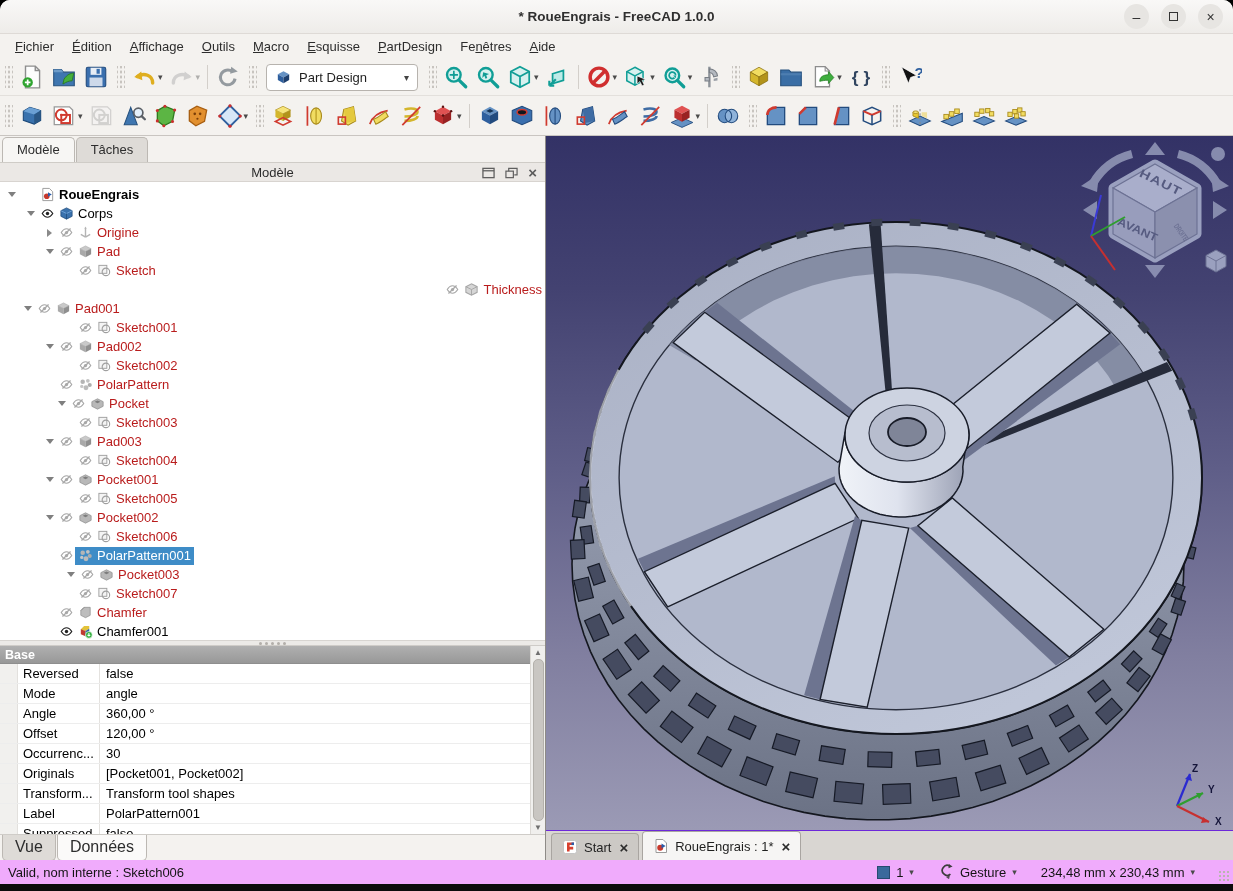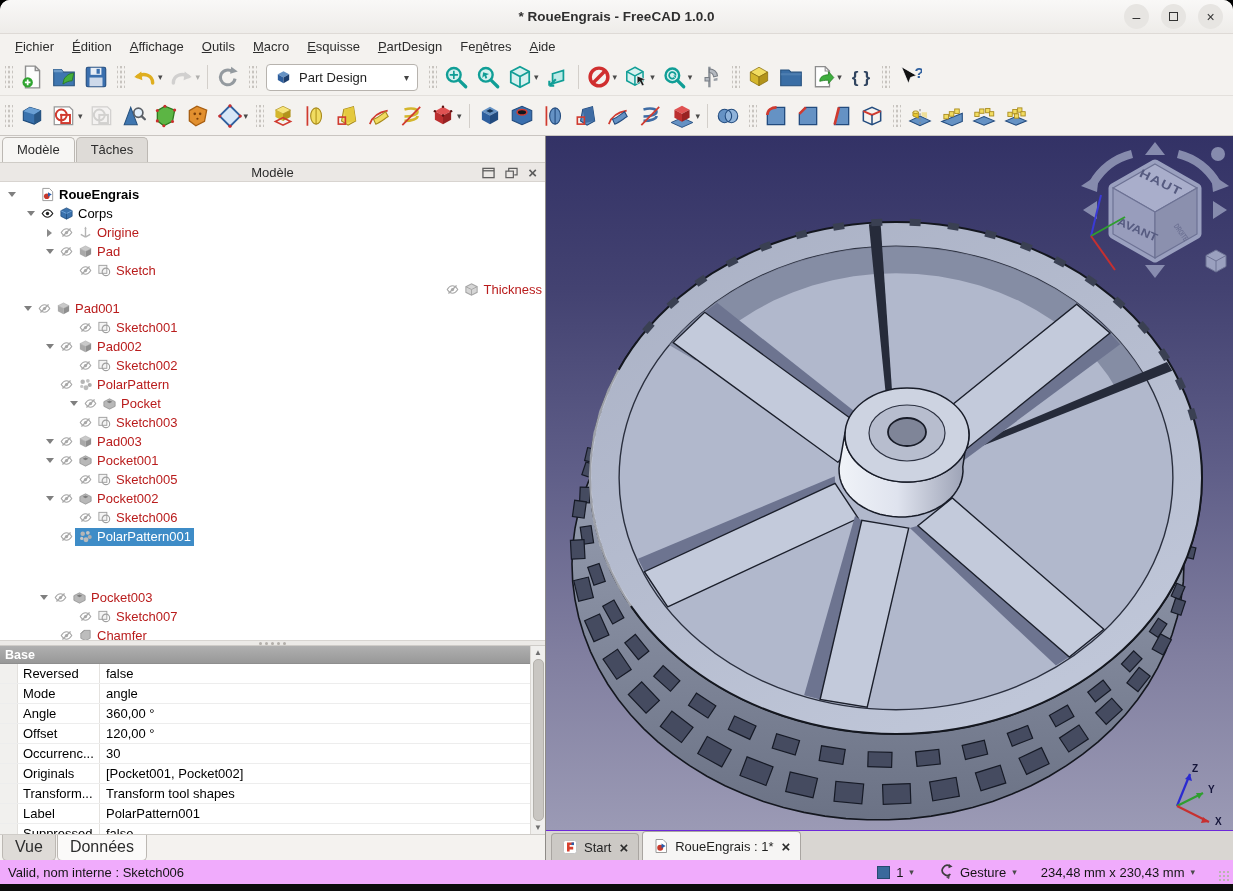--- a/index.html
+++ b/index.html
@@ -755,21 +755,21 @@
               <svg viewBox="0 0 16 16" width="15" height="15">
                 <circle cx="5" cy="5" r="2.4" fill="#b5b5b5"></circle>
                 <circle cx="10.5" cy="4" r="2" fill="#c2c2c2"></circle>
                 <circle cx="12.5" cy="8.5" r="2.2" fill="#adadad"></circle>
                 <circle cx="8.5" cy="11.5" r="2.6" fill="#bcbcbc"></circle>
                 <circle cx="4" cy="10" r="1.8" fill="#c6c6c6"></circle>
               </svg>
               <span class="tlabel gray">PolarPattern</span>
             </span>
           </div>
-          <div class="tree-row" style="padding-left: 66px;">
+          <div class="tree-row" style="padding-left: 42px; margin-left: 12px;">
             <span class="exp">
               <span class="tri-open"></span>
             </span>
             <span class="eye">
               <svg viewBox="0 0 16 16" width="13" height="13">
                 <path d="M1.5 8c2-3.2 4.3-4.6 6.5-4.6S12.5 4.8 14.5 8c-2 3.2-4.3 4.6-6.5 4.6S3.5 11.2 1.5 8Z" fill="none" stroke="#a8a8a8" stroke-width="1.3"></path>
                 <circle cx="8" cy="8" r="2" fill="#a8a8a8"></circle>
                 <path d="M3 13 13 3" stroke="#a8a8a8" stroke-width="1.6"></path>
               </svg>
             </span>
@@ -809,20 +809,37 @@
                 <path d="M3 13 13 3" stroke="#a8a8a8" stroke-width="1.6"></path>
               </svg>
             </span>
             <span class="hl">
               <svg viewBox="0 0 16 16" width="15" height="15">
                 <path d="M8 2l6 3-6 3-6-3Z" fill="#c9c9c9" stroke="#9b9b9b" stroke-width=".5"></path>
                 <path d="M2 5v6l6 3V8Z" fill="#a9a9a9"></path>
                 <path d="M14 5v6l-6 3V8Z" fill="#8f8f8f"></path>
               </svg>
               <span class="tlabel gray">Pad003</span>
+            </span>
+          </div>
+          <div class="tree-row" style="padding-left: 61px;">
+            <span class="exp"></span>
+            <span class="eye">
+              <svg viewBox="0 0 16 16" width="13" height="13">
+                <path d="M1.5 8c2-3.2 4.3-4.6 6.5-4.6S12.5 4.8 14.5 8c-2 3.2-4.3 4.6-6.5 4.6S3.5 11.2 1.5 8Z" fill="none" stroke="#a8a8a8" stroke-width="1.3"></path>
+                <circle cx="8" cy="8" r="2" fill="#a8a8a8"></circle>
+                <path d="M3 13 13 3" stroke="#a8a8a8" stroke-width="1.6"></path>
+              </svg>
+            </span>
+            <span class="hl">
+              <svg viewBox="0 0 16 16" width="15" height="15">
+                <rect x="2" y="2.5" width="8.5" height="8.5" fill="#f4f4f4" stroke="#9f9f9f"></rect>
+                <circle cx="9.5" cy="9.5" r="4" fill="none" stroke="#9f9f9f" stroke-width="1.2"></circle>
+              </svg>
+              <span class="tlabel gray">Sketch004</span>
             </span>
           </div>
           <div class="tree-row" style="padding-left: 42px;">
             <span class="exp">
               <span class="tri-open"></span>
             </span>
             <span class="eye">
               <svg viewBox="0 0 16 16" width="13" height="13">
                 <path d="M1.5 8c2-3.2 4.3-4.6 6.5-4.6S12.5 4.8 14.5 8c-2 3.2-4.3 4.6-6.5 4.6S3.5 11.2 1.5 8Z" fill="none" stroke="#a8a8a8" stroke-width="1.3"></path>
                 <circle cx="8" cy="8" r="2" fill="#a8a8a8"></circle>
@@ -903,21 +920,21 @@
               <svg viewBox="0 0 16 16" width="15" height="15">
                 <circle cx="5" cy="5" r="2.4" fill="#b5b5b5"></circle>
                 <circle cx="10.5" cy="4" r="2" fill="#c2c2c2"></circle>
                 <circle cx="12.5" cy="8.5" r="2.2" fill="#adadad"></circle>
                 <circle cx="8.5" cy="11.5" r="2.6" fill="#bcbcbc"></circle>
                 <circle cx="4" cy="10" r="1.8" fill="#c6c6c6"></circle>
               </svg>
               <span class="tlabel selected">PolarPattern001</span>
             </span>
           </div>
-          <div class="tree-row" style="padding-left: 36px; margin-top: 42px;">
+          <div class="tree-row" style="padding-left: 63px;">
             <span class="exp">
               <span class="tri-open"></span>
             </span>
             <span class="eye">
               <svg viewBox="0 0 16 16" width="13" height="13">
                 <path d="M1.5 8c2-3.2 4.3-4.6 6.5-4.6S12.5 4.8 14.5 8c-2 3.2-4.3 4.6-6.5 4.6S3.5 11.2 1.5 8Z" fill="none" stroke="#a8a8a8" stroke-width="1.3"></path>
                 <circle cx="8" cy="8" r="2" fill="#a8a8a8"></circle>
                 <path d="M3 13 13 3" stroke="#a8a8a8" stroke-width="1.6"></path>
               </svg>
             </span>

